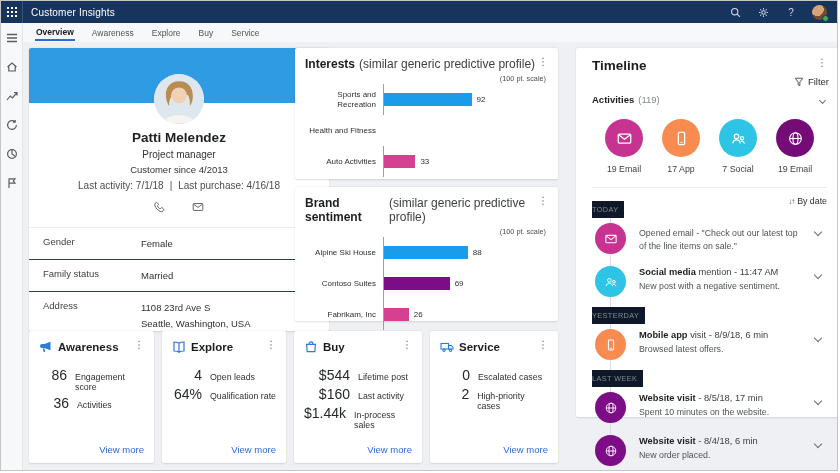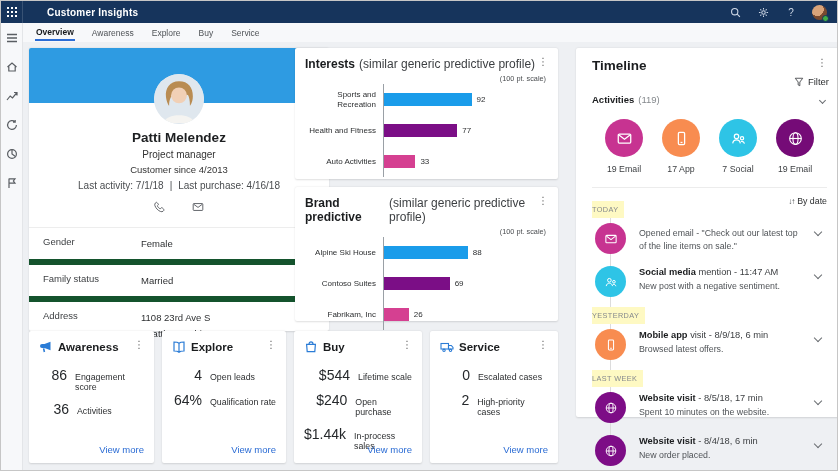--- a/index.html
+++ b/index.html
@@ -2,21 +2,21 @@
 <html><head>
 <meta charset="utf-8">
 <style>
   * { margin:0; padding:0; box-sizing:border-box; }
   html,body { width:840px; height:473px; background:#fff; font-family:"Liberation Sans", sans-serif; -webkit-font-smoothing:antialiased; }
   .app { position:relative; width:838px; height:471px; border:1px solid #c6c6c6; overflow:hidden; background:#eef0f3; }
 
   
   .topbar { position:absolute; left:0; top:0; width:100%; height:22px; background:#16345c; display:flex; align-items:center; color:#fff; z-index:30; }
   .waffle { width:22px; height:22px; display:flex; align-items:center; justify-content:center; border-right:1px solid rgba(255,255,255,.15); cursor:pointer; }
-  .topbar-title { font-size:10px; font-weight:700; margin-left:24px; letter-spacing:.2px; }
+  .topbar-title { font-size:10px; font-weight:400; margin-left:8px; letter-spacing:.2px; }
   .topbar-right { margin-left:auto; display:flex; align-items:center; gap:14px; padding-right:10px; }
   .tb-icon { width:14px; height:14px; display:flex; align-items:center; justify-content:center; color:#cfd8e6; font-size:10px; cursor:pointer; }
   .tb-avatar { position:relative; width:15px; height:15px; border-radius:50%; background:radial-gradient(circle at 35% 30%, #d8a37a 0 45%, #7a4a2f 46% 100%); cursor:pointer; }
   .tb-avatar .presence { position:absolute; right:-2px; bottom:-2px; width:7px; height:7px; border-radius:50%; background:#3fae46; border:1.5px solid #16345c; }
 
   
   .sidebar { position:absolute; left:0; top:22px; width:22px; bottom:0; background:#f7f8fa; border-right:1px solid #e3e5e8; display:flex; flex-direction:column; align-items:center; padding-top:8px; gap:16px; z-index:20; }
   .sb-icon { width:13px; height:13px; color:#5a5e63; cursor:pointer; display:flex; align-items:center; justify-content:center; }
   .sb-icon svg { width:12px; height:12px; }
 
@@ -32,21 +32,21 @@
   .profile-card { left:28px; top:47px; width:300px; height:283px; }
   .profile-banner { height:55px; background:#2e9be2; border-radius:2px 2px 0 0; }
   .avatar-wrap { position:absolute; left:50%; top:26px; transform:translateX(-50%); width:50px; height:50px; border-radius:50%; overflow:hidden; background:#e8eef2; }
   .profile-name { margin-top:27px; text-align:center; font-size:13.5px; font-weight:700; color:#1d1f21; }
   .profile-role { margin-top:4px; text-align:center; font-size:10px; color:#333; }
   .profile-since { margin-top:4px; text-align:center; font-size:9.5px; color:#333; }
   .profile-last { margin-top:5px; text-align:center; font-size:10px; color:#4a4d50; display:flex; justify-content:center; gap:6px; }
   .contact-row { margin-top:8px; display:flex; justify-content:center; gap:26px; color:#5a5e63; }
   .contact-row svg { width:12px; height:12px; }
   .profile-fields { margin-top:10px; border-top:1px solid #ededed; }
-  .pf-row { display:flex; padding:8px 0 8px 14px; border-bottom:6px solid #14532d; font-size:9.5px; color:#2d2f31; }
+  .pf-row { display:flex; padding:8px 0 8px 14px; border-bottom:1px solid #14532d; font-size:9.5px; color:#2d2f31; }
   .pf-row:last-child { border-bottom:none; }
   .pf-label { width:98px; color:#3c3f42; }
   .pf-value div { line-height:1.6; }
 
   
   .interests-card { left:294px; top:47px; width:263px; height:131px; }
   .brand-card { left:294px; top:186px; width:263px; height:134px; }
   .chart-card { padding:9px 10px 4px; }
   .chart-head { display:flex; align-items:baseline; }
   .chart-title { font-size:12px; font-weight:700; color:#1b1d1f; }
@@ -62,21 +62,21 @@
   
   .stage-card { top:330px; height:132px; padding:9px 10px; }
   .stage-awareness { left:28px;  width:125px; }
   .stage-explore  { left:161px; width:124px; }
   .stage-buy      { left:293px; width:128px; }
   .stage-service  { left:429px; width:128px; }
   .stage-head { display:flex; align-items:center; gap:5px; }
   .stage-icon { width:14px; height:14px; color:#2b7cd6; }
   .stage-icon svg { width:14px; height:14px; }
   .stage-title { font-size:11.5px; font-weight:700; color:#1b1d1f; }
-  .metrics { margin-top:13px; display:flex; flex-direction:column; gap:9px; }
+  .metrics { margin-top:13px; display:flex; flex-direction:column; gap:3px; }
   .metric { display:flex; align-items:baseline; }
   .metric-value { width:30px; text-align:right; font-size:14px; color:#25282b; margin-right:8px; white-space:nowrap; }
   .wide-vals .metric-value { width:46px; }
   .metric-label { font-size:8.8px; color:#2d2f31; }
   .view-more { position:absolute; right:10px; bottom:8px; font-size:9.5px; color:#2b6cd4; cursor:pointer; }
 
   
   .timeline-card { left:575px; top:47px; width:267px; height:369px; padding:10px 16px; }
   .tl-head { display:flex; }
   .tl-title { font-size:13.5px; font-weight:700; color:#1b1d1f; }
@@ -88,21 +88,21 @@
   .tl-summary { margin-top:14px; display:flex; justify-content:space-between; padding:0 6px; }
   .sum-item { display:flex; flex-direction:column; align-items:center; gap:7px; cursor:pointer; width:52px; }
   .sum-circle { width:38px; height:38px; border-radius:50%; display:flex; align-items:center; justify-content:center; }
   .sum-circle svg { width:17px; height:17px; }
   .sum-label { font-size:8.8px; color:#3c3f42; white-space:nowrap; }
   .tl-body { position:relative; margin-top:13px; border-top:1px solid #ececec; padding-top:8px; }
   .tl-sortrow { position:absolute; right:0; top:8px; display:flex; align-items:center; gap:3px; font-size:8.8px; color:#2d2f31; cursor:pointer; }
   .sort-arrows { font-size:8px; letter-spacing:-1px; color:#4a4d50; }
   .tl-entries { position:relative; margin-top:2px; }
   .tl-entries .rail { position:absolute; left:18px; top:14px; bottom:26px; width:1px; background:#dcdcdc; }
-  .tl-group-label { position:relative; z-index:2; background:#fef9c3; display:inline-block; font-size:7.3px; color:#85898d; letter-spacing:.4px; padding:4px 6px 4px 0; }
+  .tl-group-label { position:relative; z-index:2; background:#0f172a; display:inline-block; font-size:7.3px; color:#85898d; letter-spacing:.4px; padding:4px 6px 4px 0; }
   .tl-entry { position:relative; z-index:1; display:flex; padding:5px 0 7px; }
   .entry-circle { flex:none; width:31px; height:31px; margin-left:3px; border-radius:50%; display:flex; align-items:center; justify-content:center; }
   .entry-circle svg { width:14px; height:14px; }
   .entry-text { margin-left:13px; flex:1; padding-top:1px; }
   .entry-title { font-size:9.3px; color:#3c3f42; }
   .entry-title b { color:#1b1d1f; font-weight:700; }
   .entry-desc { margin-top:3px; font-size:8.8px; color:#4f5357; line-height:1.45; max-width:165px; }
   .chev { flex:none; width:6px; height:6px; border-right:1.3px solid #6a6e72; border-bottom:1.3px solid #6a6e72; transform:rotate(45deg); margin:6px 6px 0 4px; cursor:pointer; }
   .chev.small { width:5px; height:5px; margin:2px 2px 0 auto; }
 </style>
@@ -254,38 +254,34 @@
     <div class="bars">
         <div class="bar-row">
           <div class="bar-label">Sports and Recreation</div>
           <div class="bar-track">
             <div class="bar-fill" style="width: 53.36%; background: rgb(26, 156, 234);"></div>
             <span class="bar-value">92</span>
           </div>
         </div>
         <div class="bar-row">
           <div class="bar-label">Health and Fitness</div>
-          <div class="bar-track">
-            <div class="bar-fill" style="width: 44.66%; background: rgb(123, 14, 134);"></div>
-            <span class="bar-value">77</span>
-          </div>
         </div>
         <div class="bar-row">
           <div class="bar-label">Auto Activities</div>
           <div class="bar-track">
             <div class="bar-fill" style="width: 19.14%; background: rgb(213, 64, 145);"></div>
             <span class="bar-value">33</span>
           </div>
         </div>
       </div>
   </div>
 
   <div class="card brand-card chart-card">
     <div class="chart-head">
-      <span class="chart-title">Brand predictive</span>
+      <span class="chart-title">Brand sentiment</span>
       <span class="chart-subtitle">(similar generic predictive profile)</span>
       <span class="kebab">⋮</span>
     </div>
     <div class="scale-note">(100 pt. scale)</div>
     <div class="bars">
         <div class="bar-row">
           <div class="bar-label">Alpine Ski House</div>
           <div class="bar-track">
             <div class="bar-fill" style="width: 51.04%; background: rgb(26, 156, 234);"></div>
             <span class="bar-value">88</span>
@@ -362,25 +358,25 @@
             <path d="M2.6 4.4h8.8l-.6 7.2H3.2z"></path>
             <path d="M5 4.2c0-3 4-3 4 0"></path>
           </svg>
       </span>
       <span class="stage-title">Buy</span>
       <span class="kebab">⋮</span>
     </div>
     <div class="metrics">
         <div class="metric">
           <span class="metric-value">$544</span>
-          <span class="metric-label">Lifetime scale</span>
-        </div>
-        <div class="metric">
-          <span class="metric-value">$240</span>
-          <span class="metric-label">Open purchase</span>
+          <span class="metric-label">Lifetime post</span>
+        </div>
+        <div class="metric">
+          <span class="metric-value">$160</span>
+          <span class="metric-label">Last activity</span>
         </div>
         <div class="metric">
           <span class="metric-value">$1.44k</span>
           <span class="metric-label">In-process sales</span>
         </div>
       </div>
     <span class="view-more">View more</span>
   </div>
 
   <div class="card stage-card stage-service">

